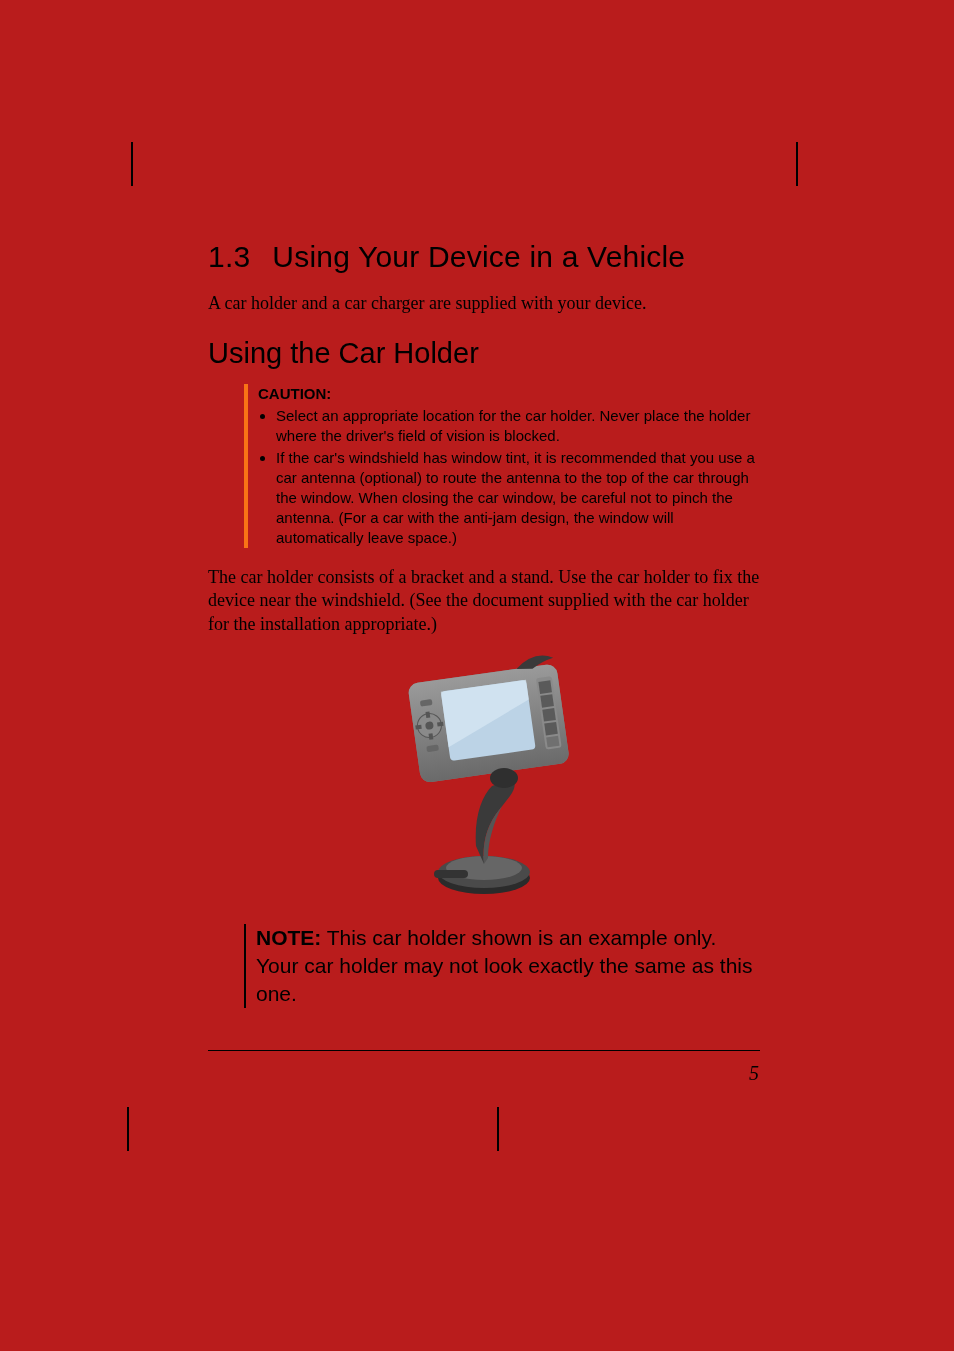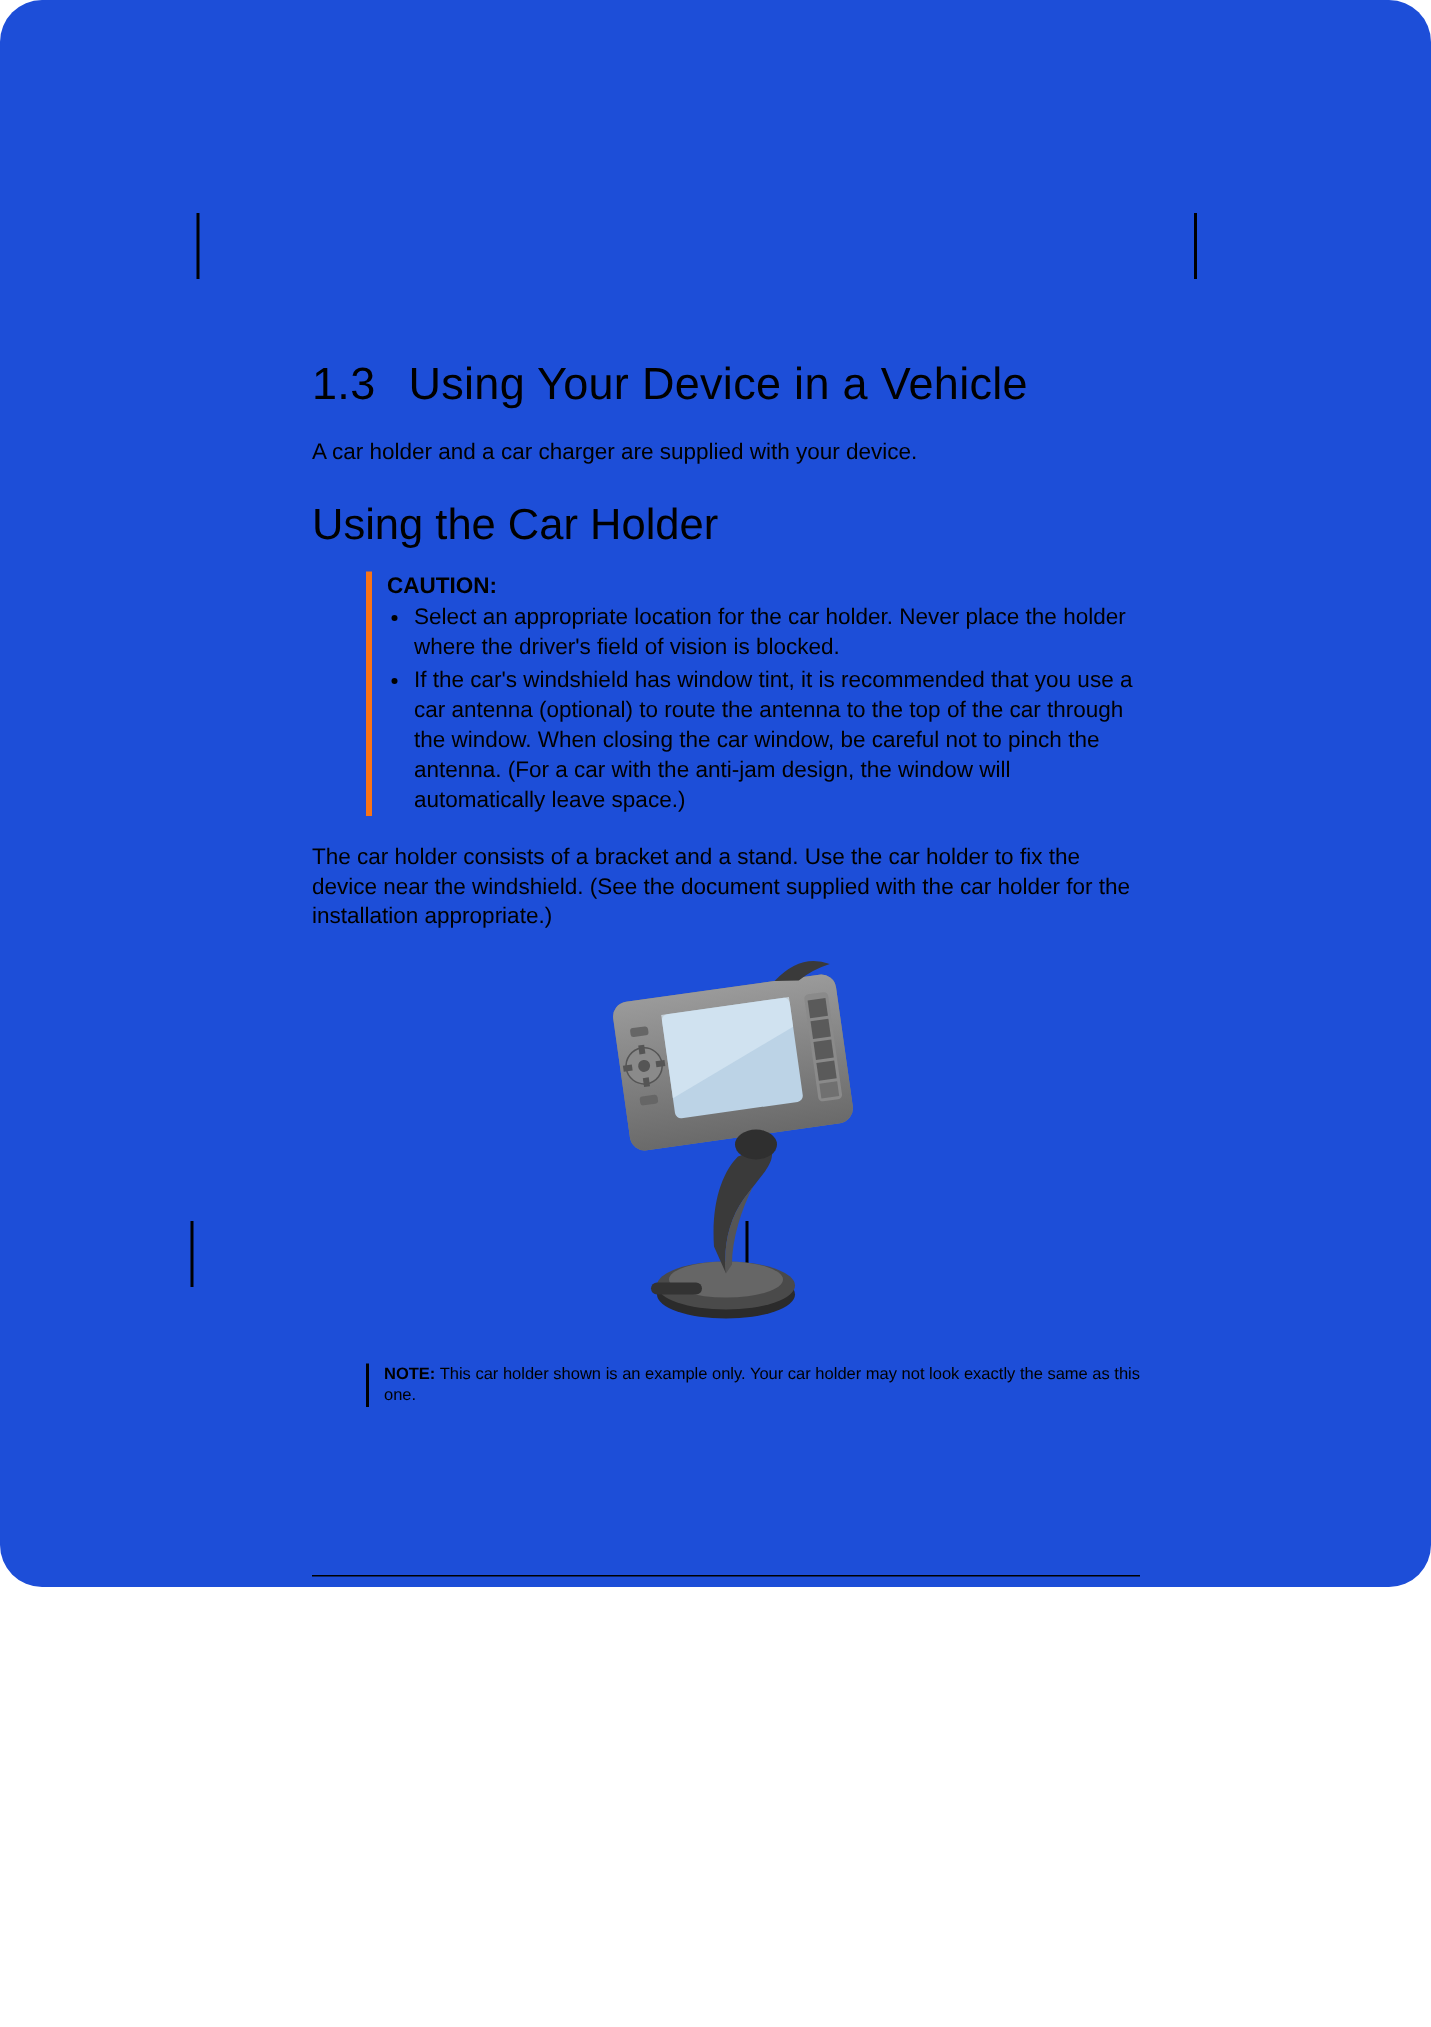--- a/index.html
+++ b/index.html
@@ -4,25 +4,24 @@
 <style>
   html, body {
     margin: 0;
     padding: 0;
     background: #fff;
     font-family: Arial, Helvetica, sans-serif;
     color: #000;
   }
   .page {
     width: 954px;
-    height: 1058px;
+    height: 1351px;
     position: relative;
     box-sizing: border-box;
-    background: #1d4ed8;
-    border-radius: 28px;
+    background: #b91c1c;
   }
   
   .crop {
     position: absolute;
     background: #000;
   }
   .crop.tl-v { top: 142px; left: 131px; width: 2px; height: 44px; } 
   .crop.tr-v { top: 142px; right: 156px; width: 2px; height: 44px; }
   .crop.bl-v { bottom: 200px; left: 127px; width: 2px; height: 44px; }
   .crop.br-v { bottom: 200px; right: 455px; width: 2px; height: 44px; }
@@ -40,22 +39,22 @@
     margin: 0 0 18px 0;
     letter-spacing: 0.2px;
     white-space: nowrap;
   }
   h1.section-num .num {
     display: inline-block;
     margin-right: 22px;
   }
 
   p.body-serif {
-    font-family: Liberation Sans, sans-serif;
-    font-size: 15px;
+    font-family: Liberation Serif, serif;
+    font-size: 18px;
     line-height: 1.3;
     margin: 0 0 22px 0;
   }
 
   h2.sub {
     font-weight: 400;
     font-size: 29px;
     margin: 0 0 14px 0;
   }
 
@@ -74,21 +73,21 @@
     padding-left: 18px;
   }
   .callout ul li {
     margin-bottom: 2px;
   }
 
   .note-callout {
     border-left: 2px solid #000;
     margin: 18px 0 0 36px;
     padding: 0 0 0 10px;
-    font-size: 11px;
+    font-size: 21px;
     line-height: 1.33;
   }
   .note-callout .label {
     font-weight: 700;
   }
 
   .figure {
     display: flex;
     justify-content: center;
     margin: 4px 0 0 0;

